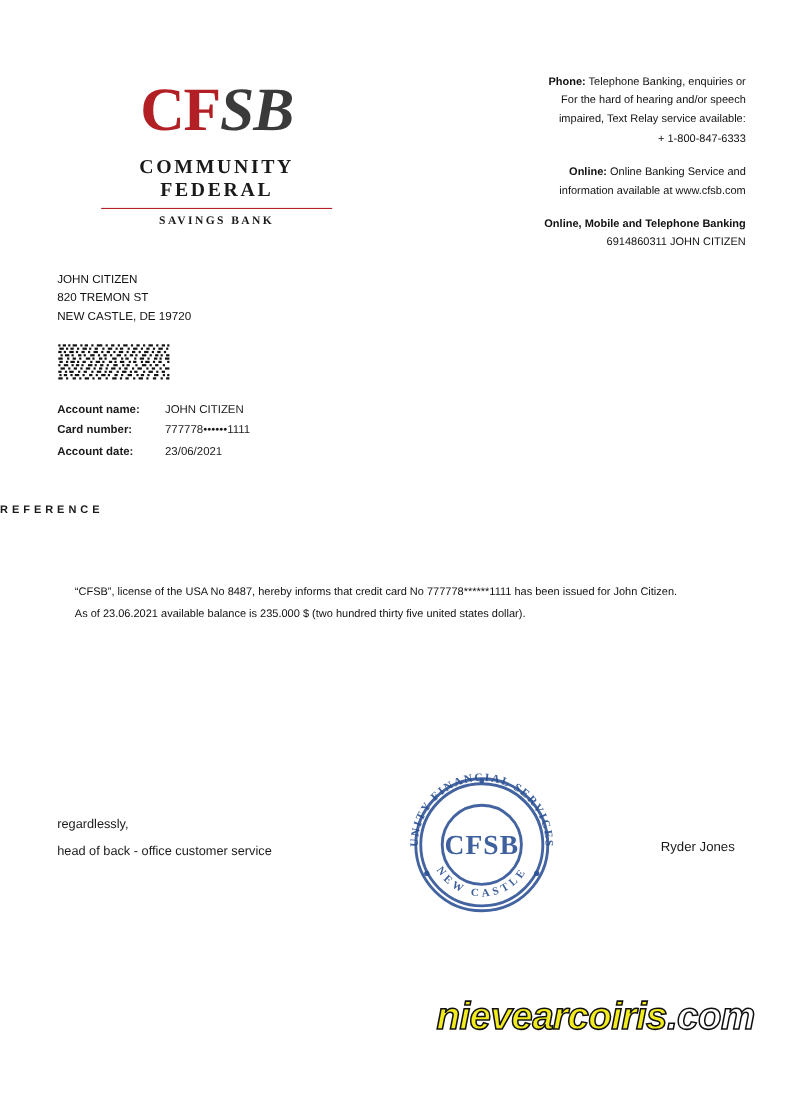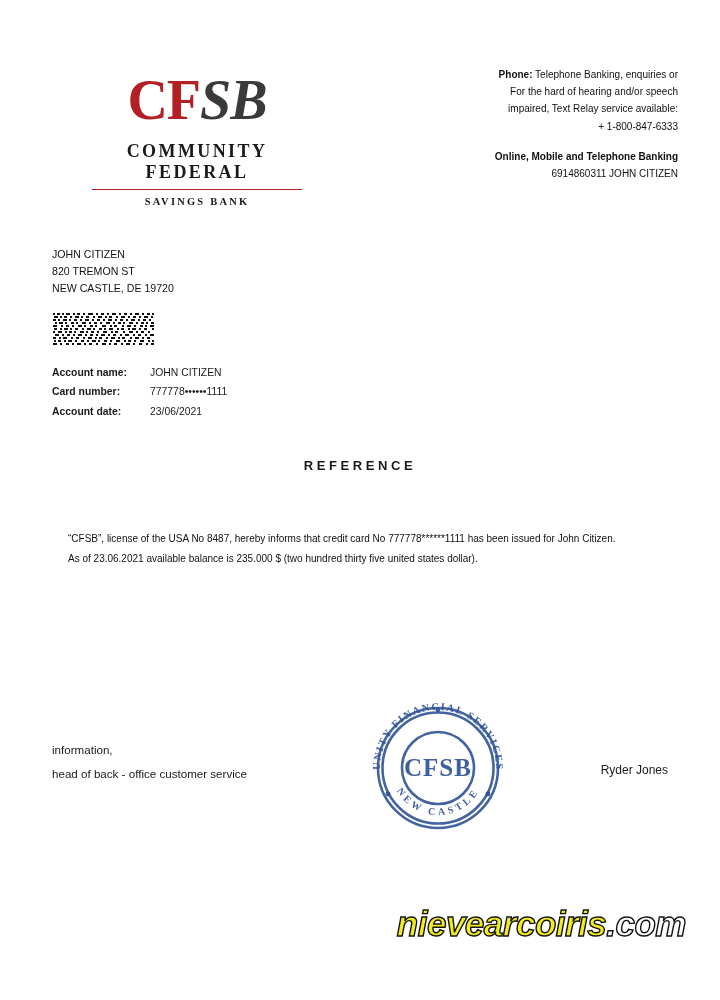--- a/index.html
+++ b/index.html
@@ -113,22 +113,22 @@
     flex: 0 0 98px;
   }
   .meta .v { font-weight: normal; }
 
   
   .ref-title {
     position: absolute;
     left: 0;
     right: 0;
     top: 458px;
-    text-align: center;
-    font-size: 13px;
+    text-align: left;
+    font-size: 10px;
     font-weight: bold;
     letter-spacing: 3.6px;
   }
 
   
   .body-text {
     position: absolute;
     left: 52px;
     right: 36px;
     top: 530px;
@@ -190,20 +190,24 @@
     <div class="logo-rule"></div>
     <div class="logo-sub2">SAVINGS BANK</div>
   </div>
 
   <div class="contact">
     <div class="grp">
       <div><b>Phone:</b> <span>Telephone Banking, enquiries or</span></div>
       <div>For the hard of hearing and/or speech</div>
       <div>impaired, Text Relay service available:</div>
       <div>+ 1-800-847-6333</div>
+    </div>
+    <div class="grp">
+      <div><b>Online:</b> <span>Online Banking Service and</span></div>
+      <div>information available at www.cfsb.com</div>
     </div>
     <div class="grp">
       <div class="bold-line">Online, Mobile and Telephone Banking</div>
       <div>6914860311 JOHN CITIZEN</div>
     </div>
   </div>
 
   <div class="addr">
     <div>JOHN CITIZEN</div>
     <div>820 TREMON ST</div>
@@ -428,21 +432,21 @@
   </div>
 
   <div class="ref-title">REFERENCE</div>
 
   <div class="body-text">
     <p>“CFSB”, license of the USA No 8487, hereby informs that credit card No 777778******1111 has been issued for John Citizen.</p>
     <p>As of 23.06.2021 available balance is 235.000 $ (two hundred thirty five united states dollar).</p>
   </div>
 
   <div class="sign-left">
-    <div>information,</div>
+    <div>regardlessly,</div>
     <div>head of back - office customer service</div>
   </div>
   <div class="sign-right">Ryder Jones</div>
 
   <div class="stamp">
     <svg width="160" height="160" viewBox="0 0 160 160" xmlns="http://www.w3.org/2000/svg" aria-hidden="true">
       <defs>
         <path id="arc-top" d="M 22,80 A 58,58 0 0 1 138,80"></path>
         <path id="arc-bottom" d="M 33,80 A 47,47 0 0 0 127,80"></path>
       </defs>

